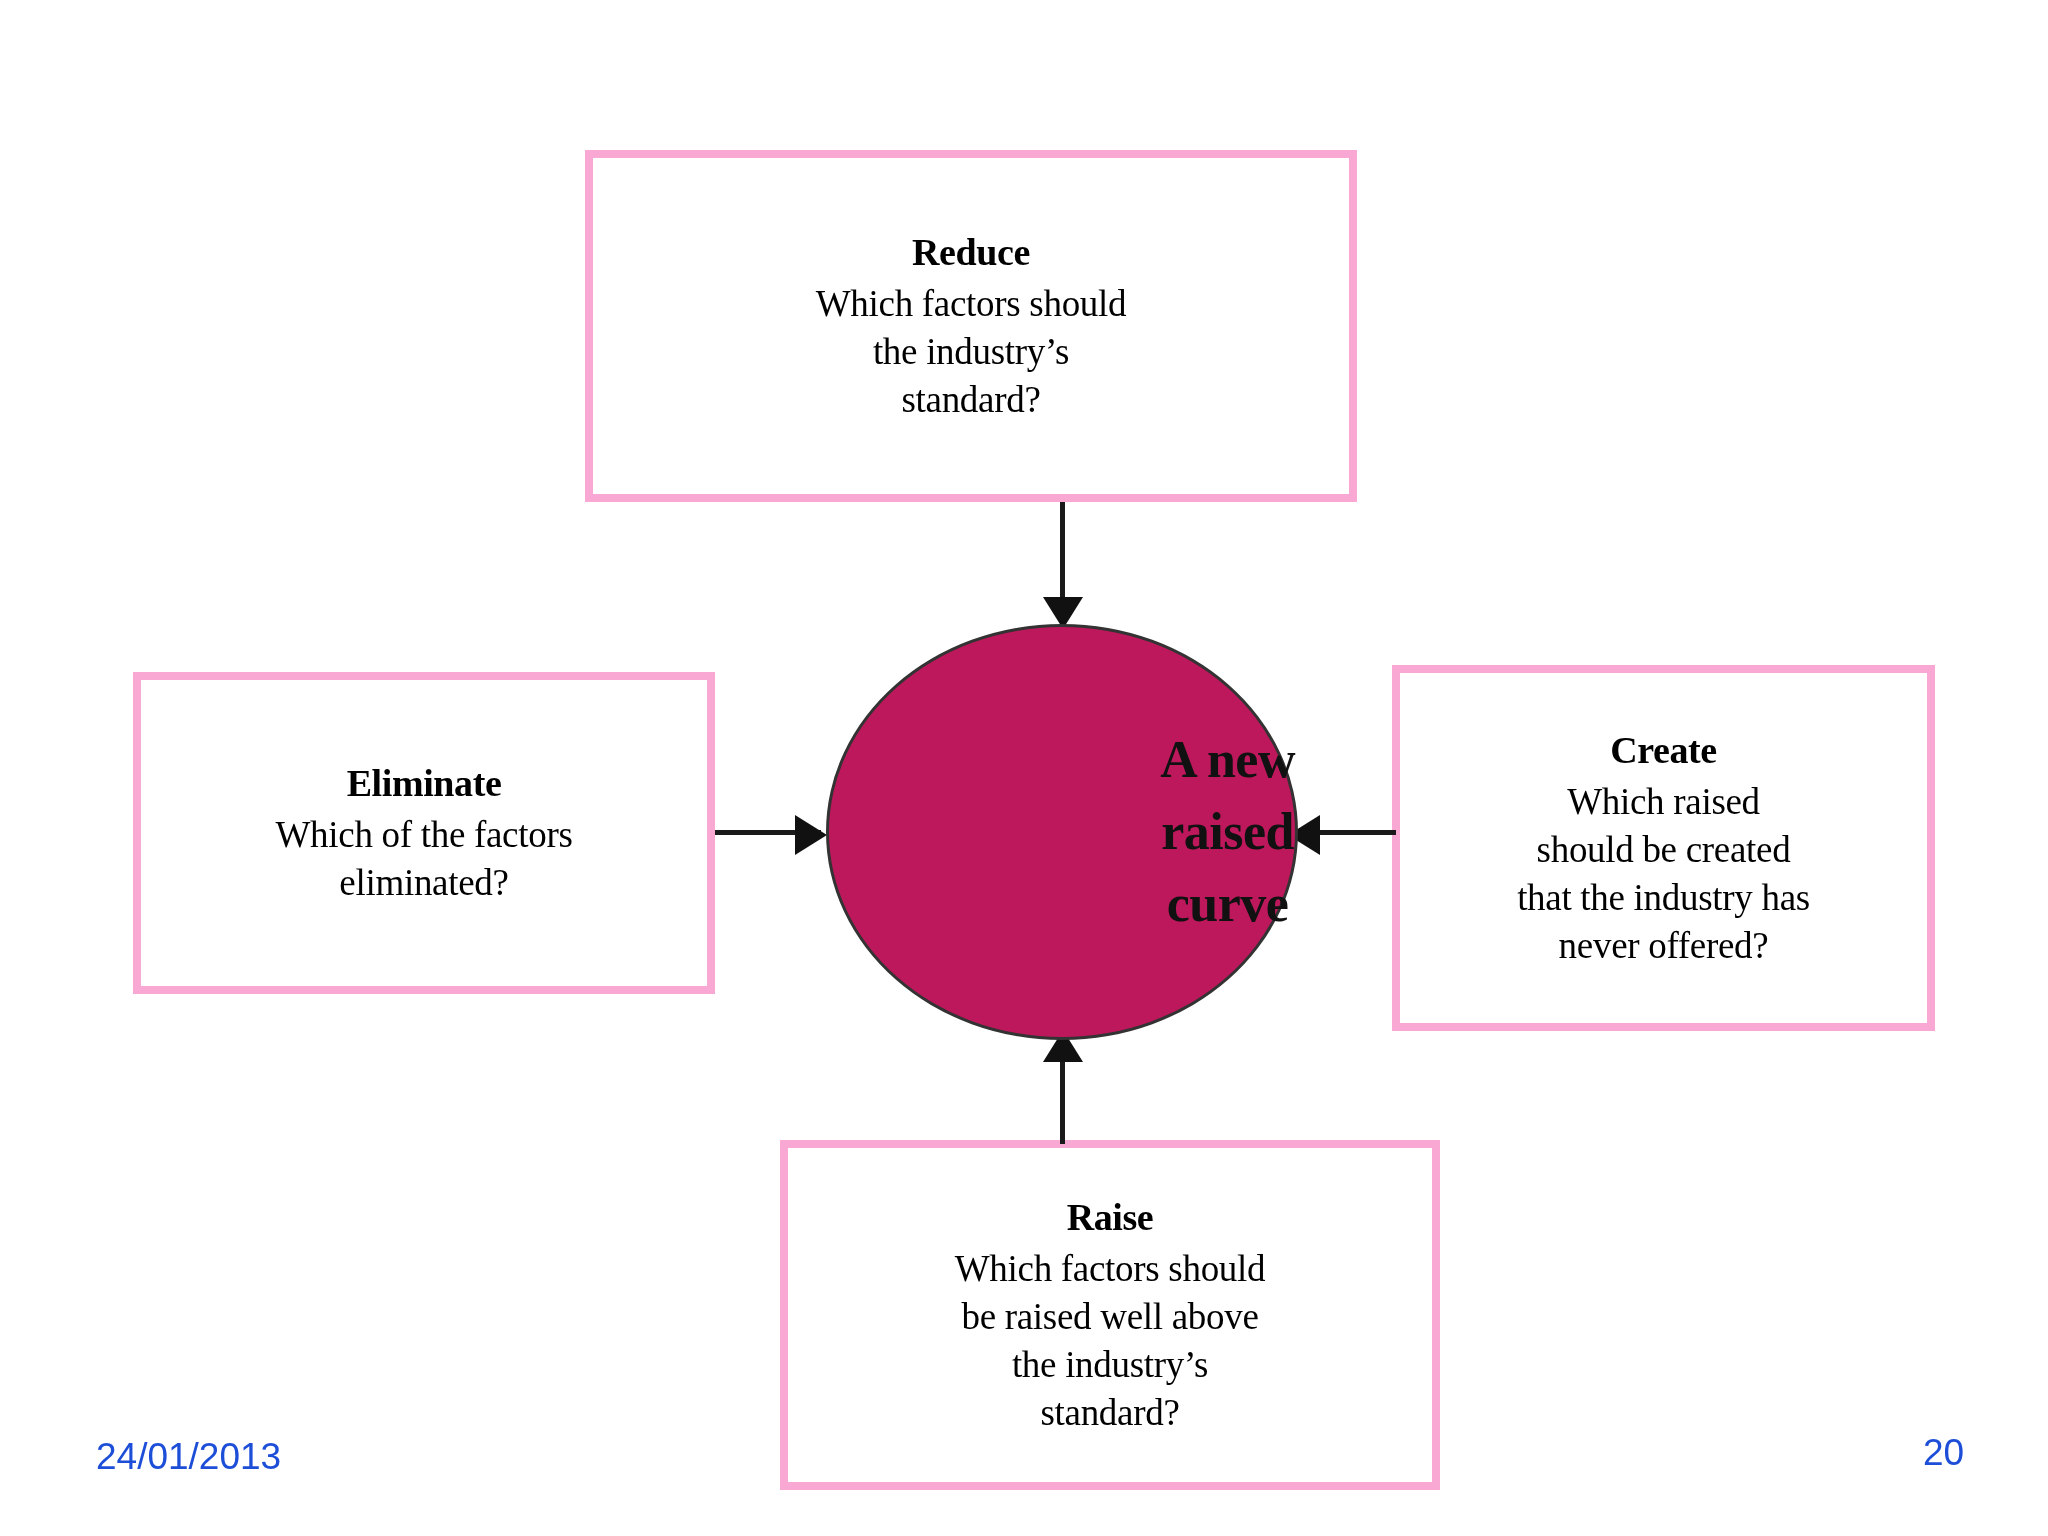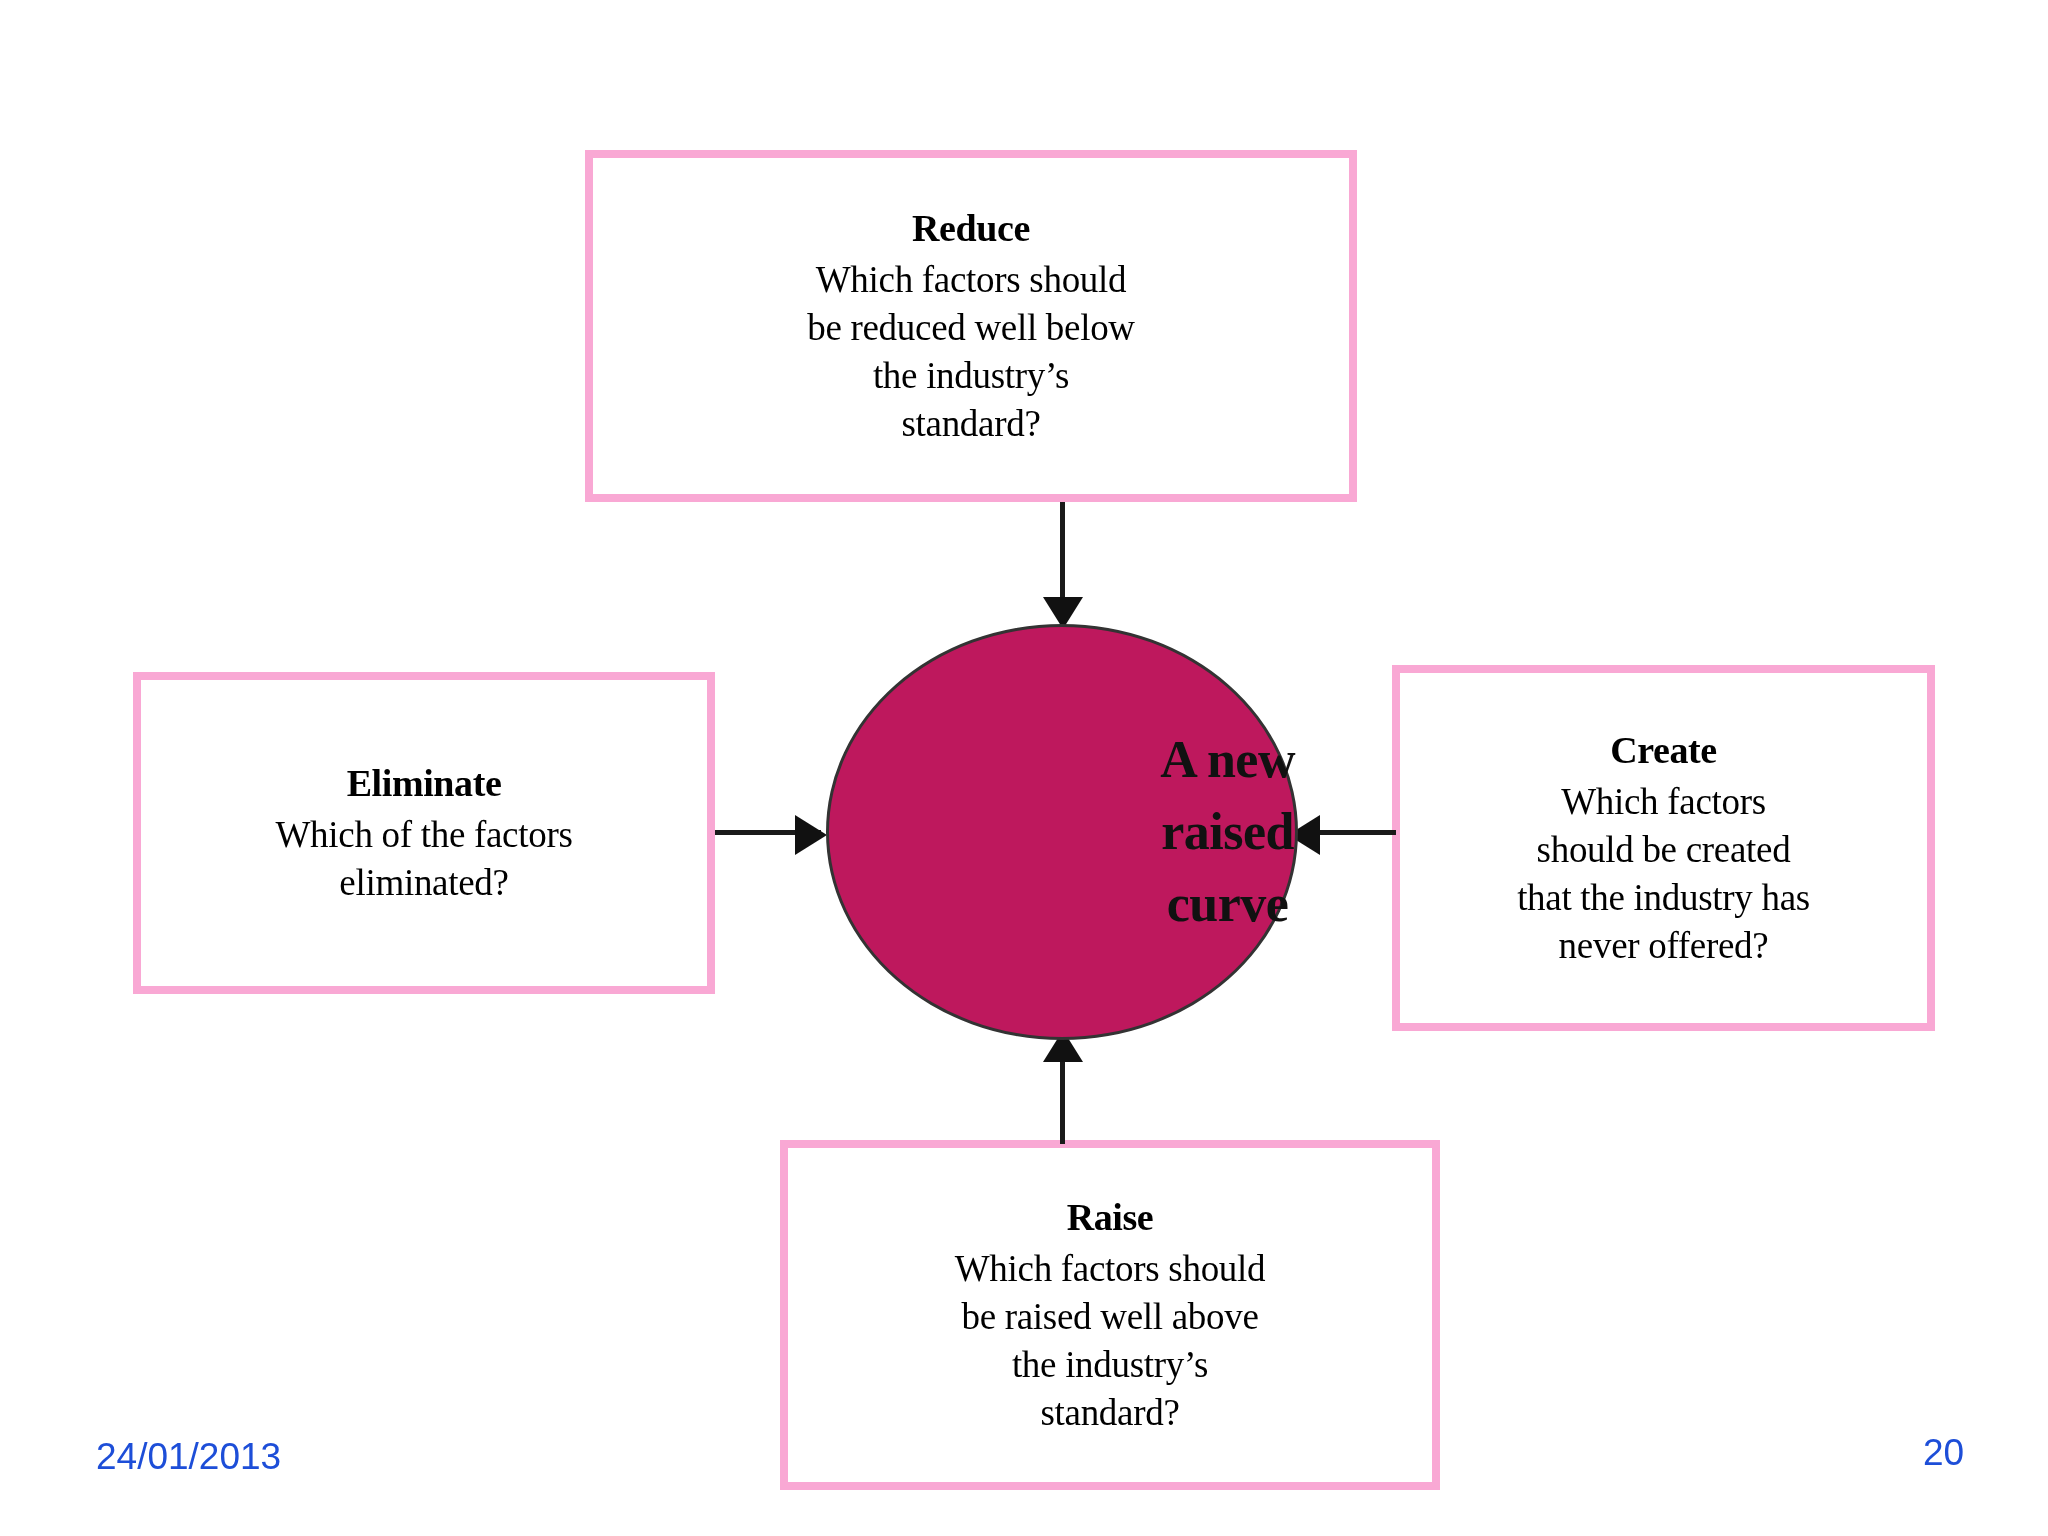--- a/index.html
+++ b/index.html
@@ -117,34 +117,33 @@
   #footer-page { left: 1923px; top: 1432px; }
 </style>
 </head>
 <body>
 
 <div id="slide">
 
   <div class="node-box" id="box-reduce">
     <div class="node-title">Reduce</div>
     <div class="node-line">Which factors should</div>
-    <div class="node-line">be reduced well below</div>
     <div class="node-line">the industry’s</div>
     <div class="node-line">standard?</div>
   </div>
 
   <div class="node-box" id="box-eliminate">
     <div class="node-title">Eliminate</div>
     <div class="node-line">Which of the factors</div>
     <div class="node-line">eliminated?</div>
   </div>
 
   <div class="node-box" id="box-create">
     <div class="node-title">Create</div>
-    <div class="node-line">Which factors</div>
+    <div class="node-line">Which raised</div>
     <div class="node-line">should be created</div>
     <div class="node-line">that the industry has</div>
     <div class="node-line">never offered?</div>
   </div>
 
   <div class="node-box" id="box-raise">
     <div class="node-title">Raise</div>
     <div class="node-line">Which factors should</div>
     <div class="node-line">be raised well above</div>
     <div class="node-line">the industry’s</div>

